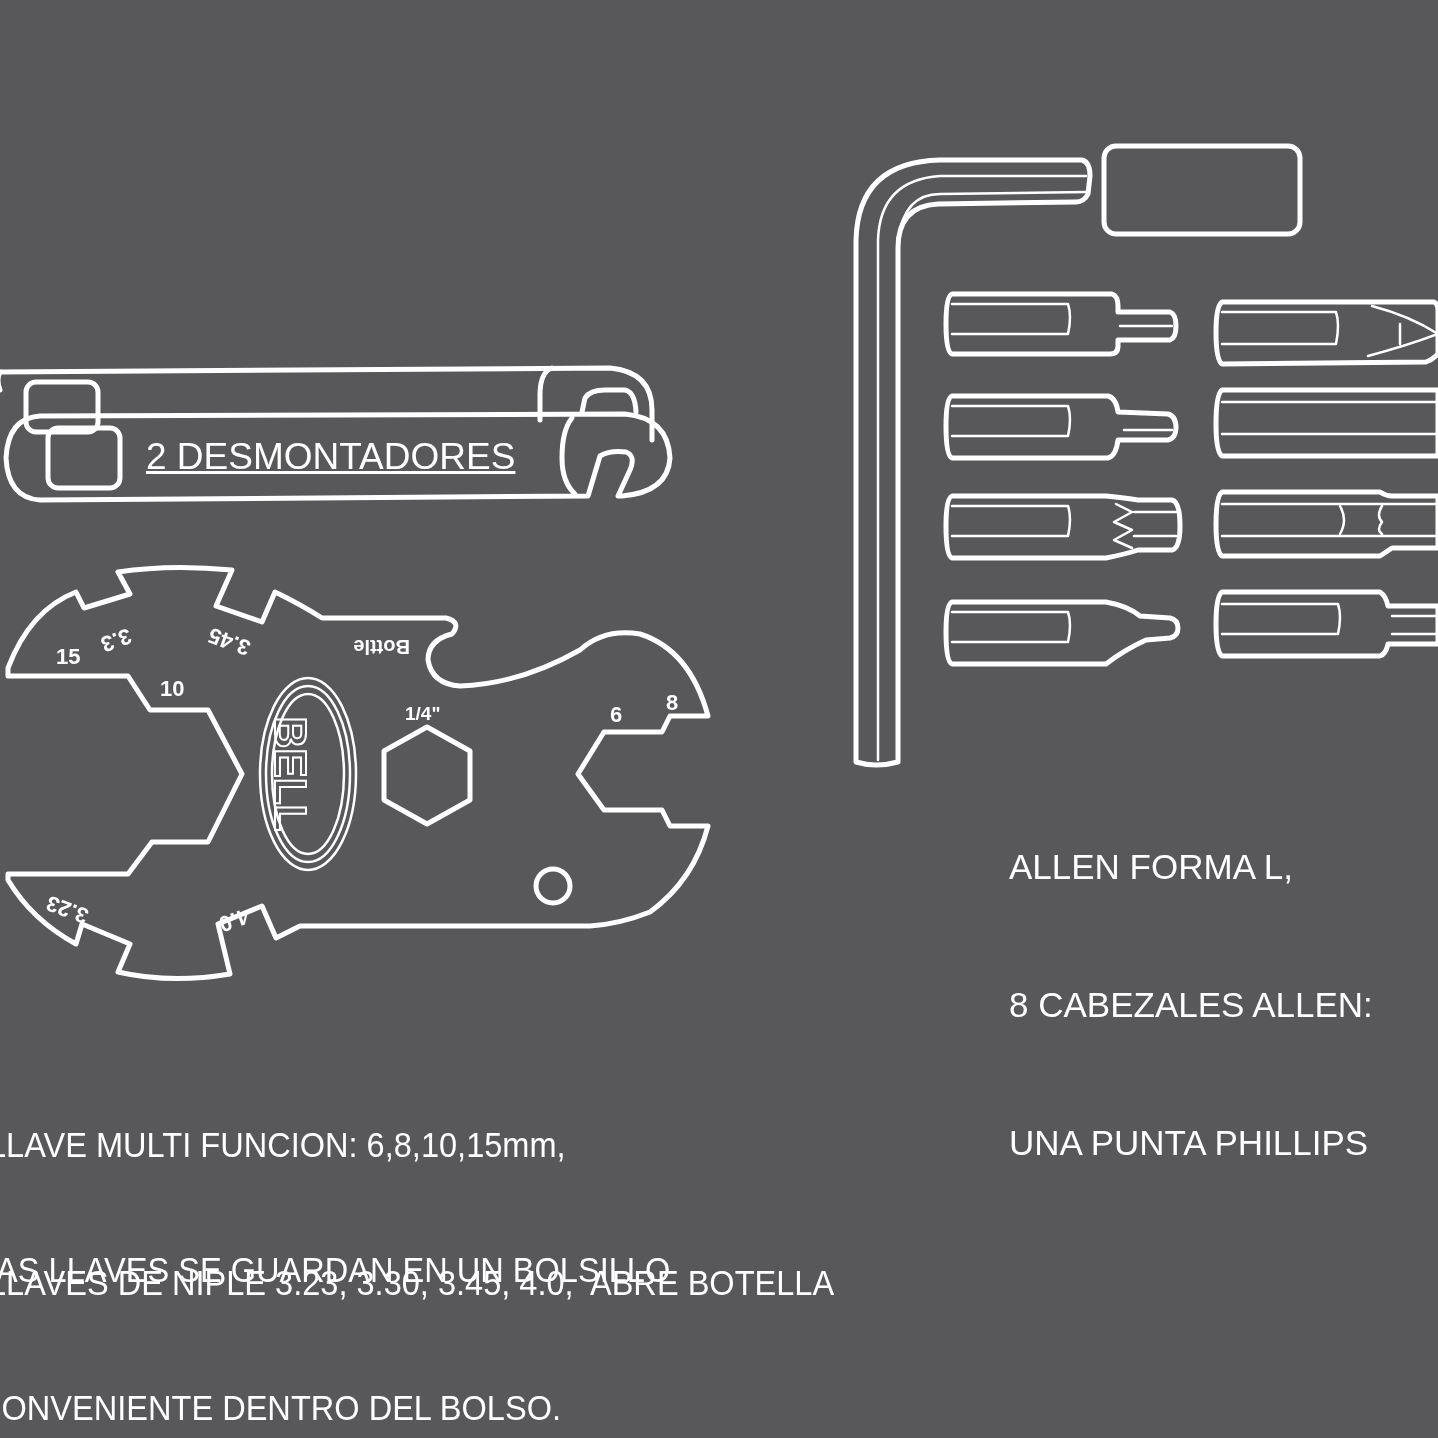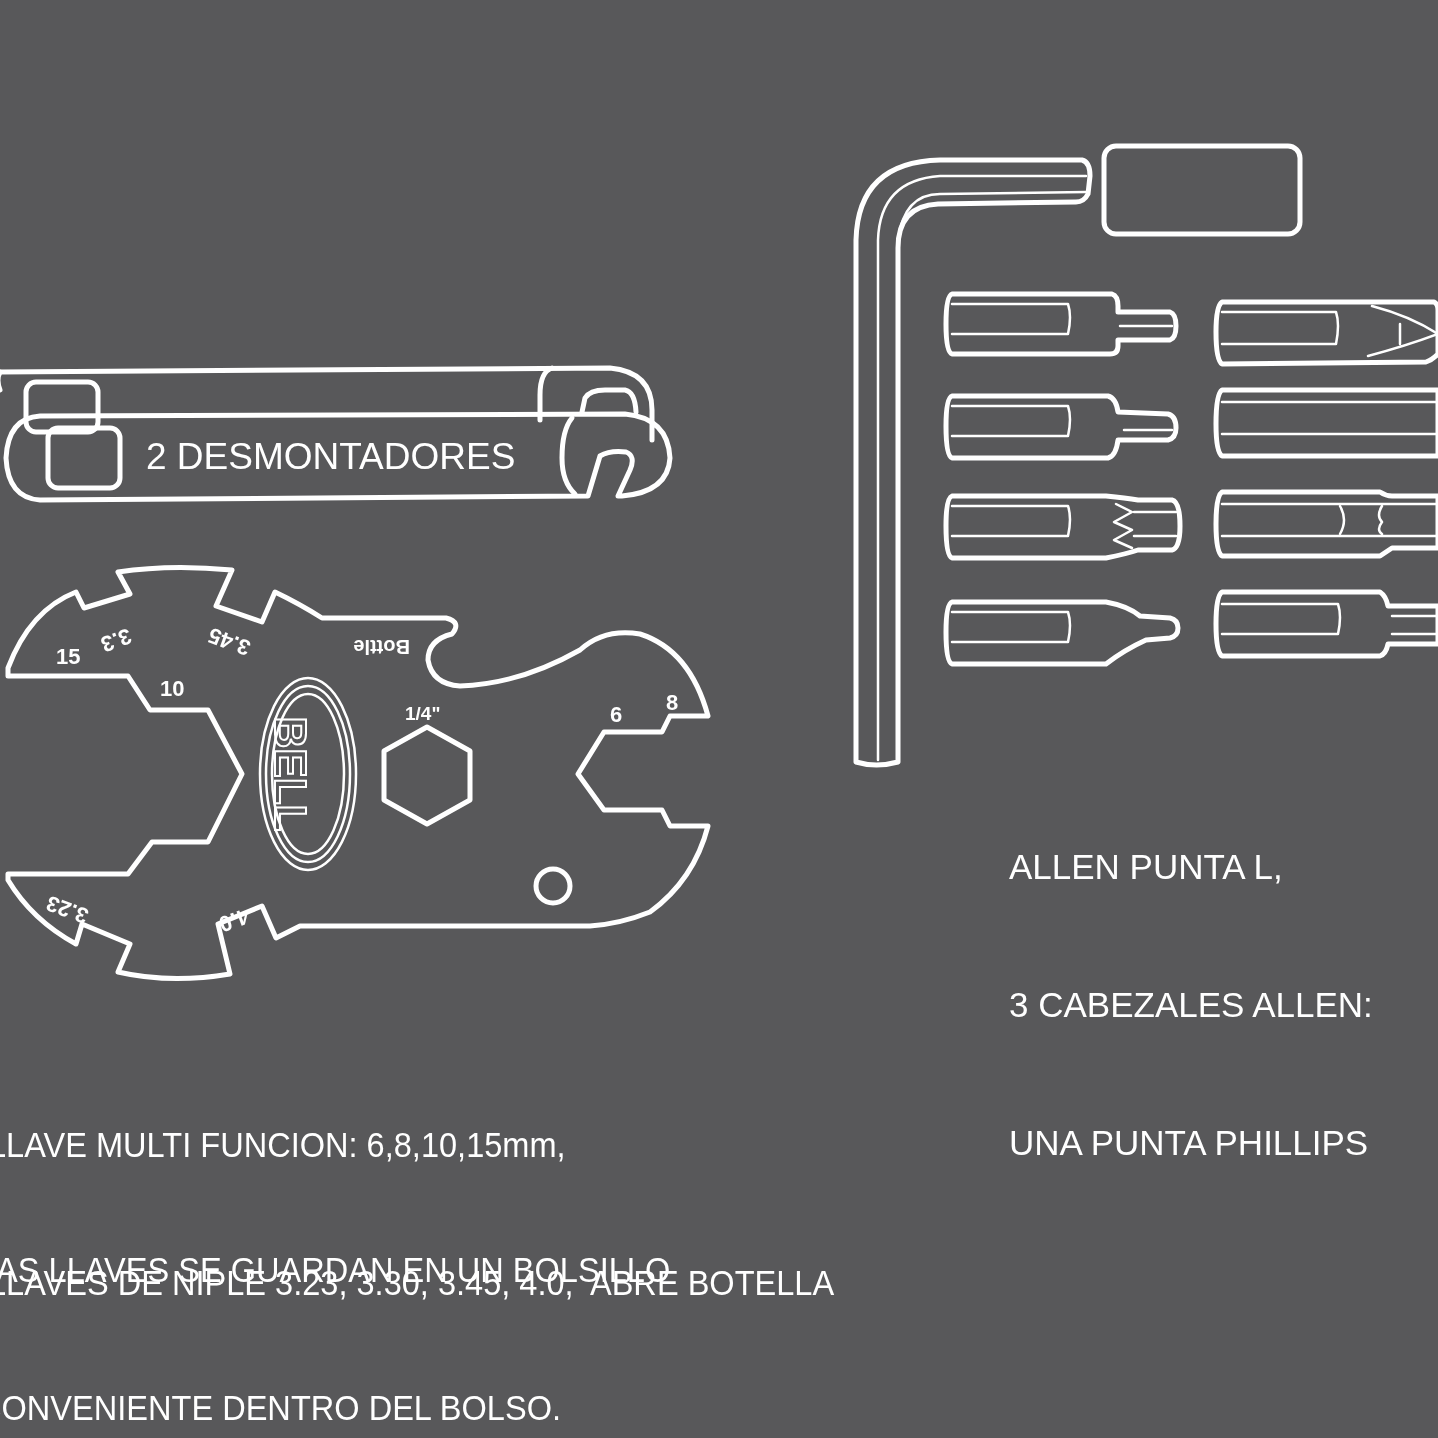--- a/index.html
+++ b/index.html
@@ -15,21 +15,21 @@
   .ol-thin { fill: none; stroke: #ffffff; stroke-width: 2.5; stroke-linejoin: round; stroke-linecap: round; }
   .lbl { fill: #ffffff; font-family: "Liberation Sans", sans-serif; font-weight: bold; }
   .caption {
     position: absolute; margin: 0;
     font-size: 35px; line-height: 46px; font-weight: normal;
     letter-spacing: 0px; white-space: pre;
   }
   .caption div { white-space: pre; }
   #lever-label {
     position: absolute; left: 146px; top: 436px;
-    font-size: 37px; line-height: 42px; white-space: pre;
+    font-size: 37px; line-height: 42px; white-space: pre; text-decoration: underline;
   }
 </style>
 </head>
 <body>
 
 <svg class="art" width="1438" height="1438" viewBox="0 0 1438 1438">
 
   <g>
 
     <path class="ol" d="M0 372 L610 368 Q652 372 652 410 L652 440"></path>
@@ -128,22 +128,22 @@
   <g>
     <path class="ol" d="M1222 592 L1380 592 Q1386 596 1388 606 L1438 606 L1438 644 L1388 644 Q1386 654 1380 656 L1222 656 Q1216 652 1216 624 Q1216 596 1222 592 Z"></path>
     <path class="ol-thin" d="M1222 604 L1338 604 Q1342 616 1338 634 L1222 634"></path>
     <path class="ol-thin" d="M1392 616 L1438 616 M1392 634 L1438 634"></path>
   </g>
 </svg>
 
 <div id="lever-label">2 DESMONTADORES</div>
 
 <div class="caption" style="left:1009px; top:752px;">
-  <div>ALLEN PUNTA L,</div>
-  <div>3 CABEZALES ALLEN:</div>
+  <div>ALLEN FORMA L,</div>
+  <div>8 CABEZALES ALLEN:</div>
   <div>UNA PUNTA PHILLIPS</div>
   
   
 </div>
 
 <div class="caption" style="left:-12px; top:1030px; transform:scaleX(0.93); transform-origin:left top;">
   <div>LLAVE MULTI FUNCION: 6,8,10,15mm,</div>
   <div>LLAVES DE NIPLE 3.23, 3.30, 3.45, 4.0,  ABRE BOTELLA</div>
 </div>
 

